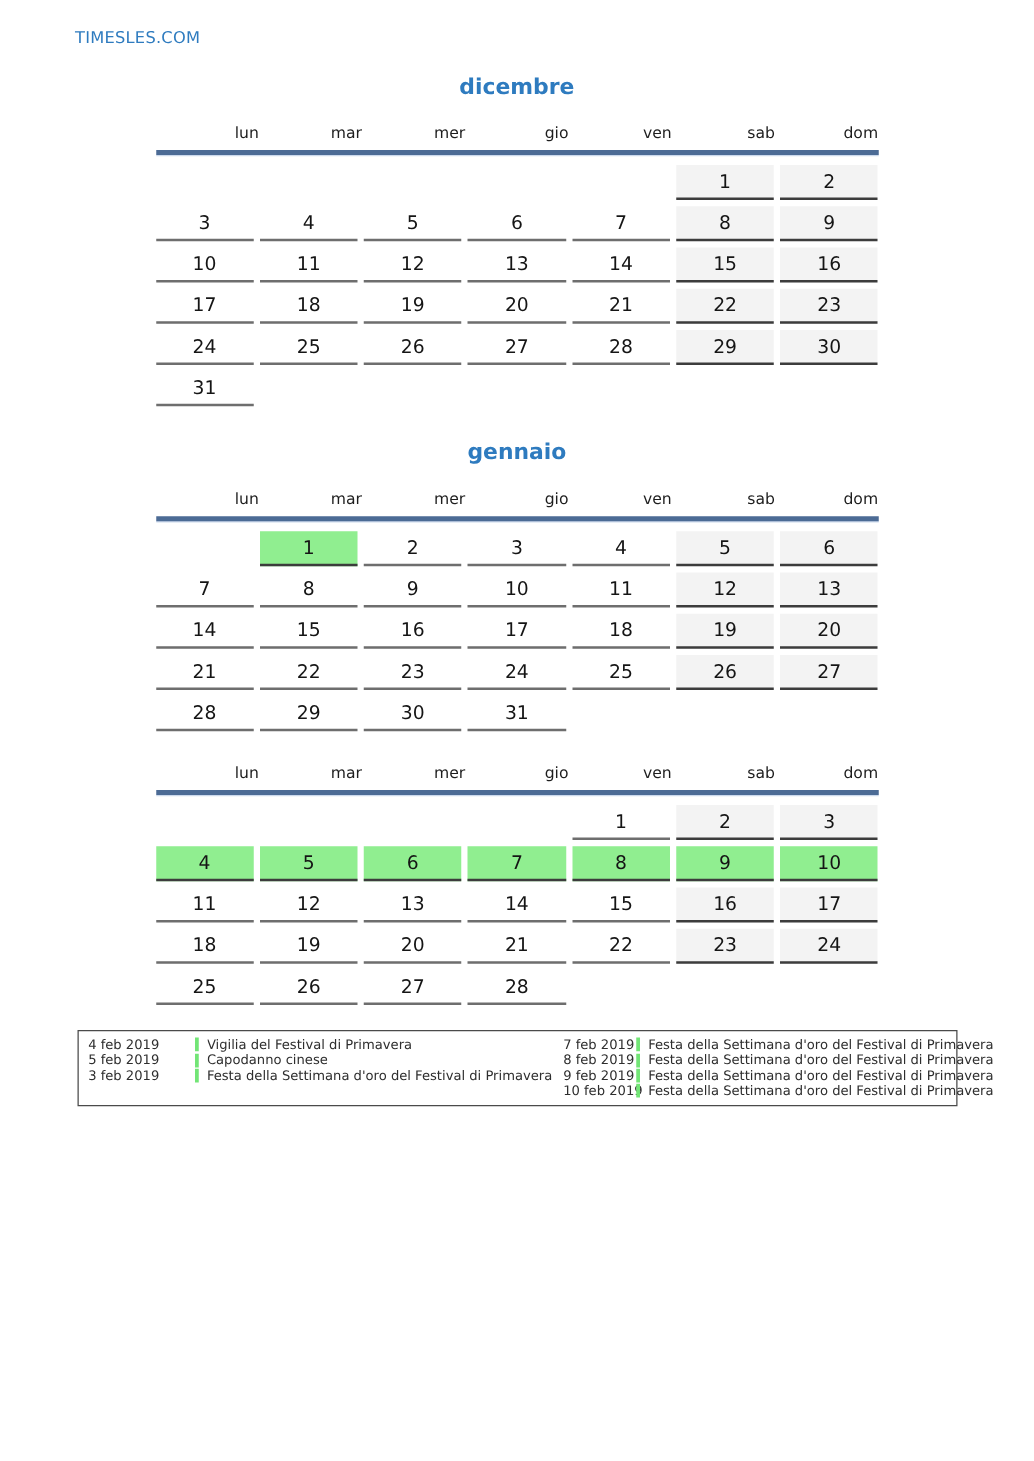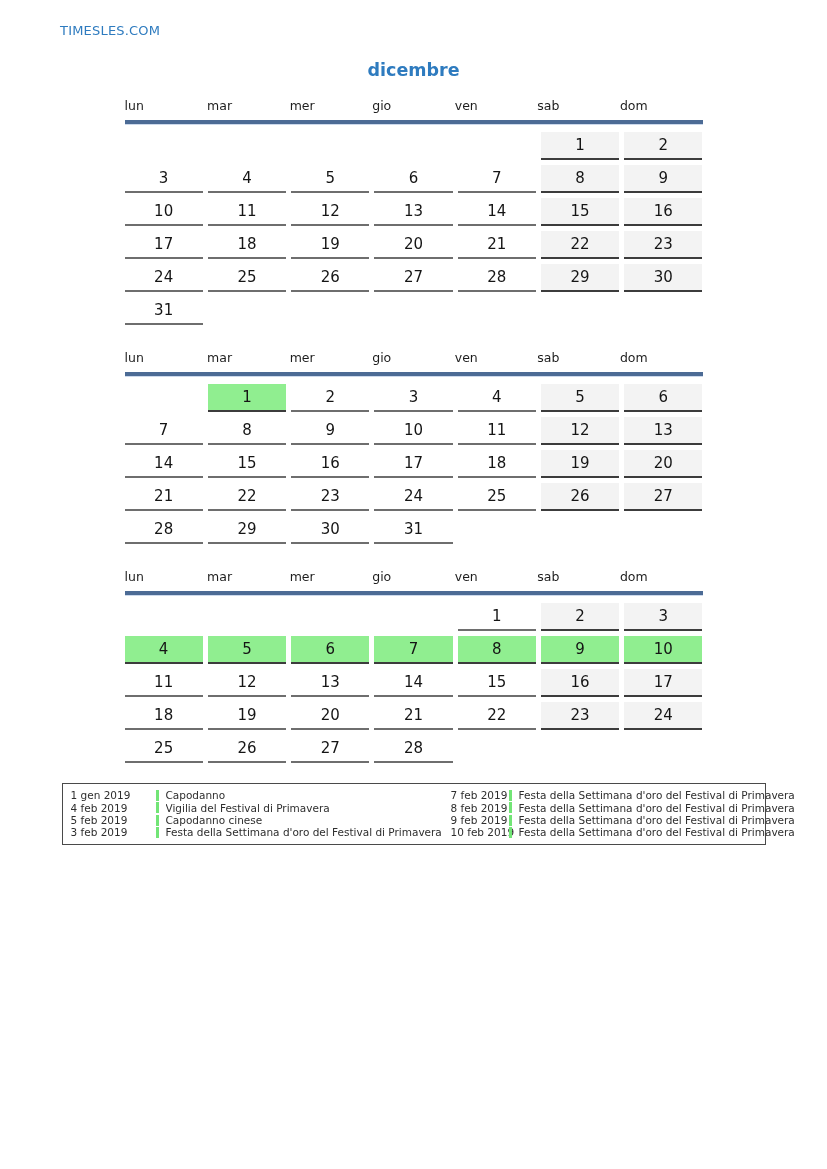--- a/index.html
+++ b/index.html
@@ -22,21 +22,21 @@
   .calendar-wrap{width:578px;margin:0 auto;}
   .month{margin-top:24px;}
   .month.first{margin-top:12px;}
   .month-title{text-align:center;font-size:17.5px;color:var(--accent-blue);line-height:26px;}
   .weekday-row{
     display:grid;grid-template-columns:repeat(7,1fr);
     margin:14px 0 8px;padding-bottom:5px;
     border-bottom:4px solid var(--line-blue);
     box-shadow:0 1px 0 var(--line-blue-light);
   }
-  .weekday{text-align:left;font-size:12.5px;color:#1d1d1d;line-height:18px;}
+  .weekday{text-align:right;font-size:12.5px;color:#1d1d1d;line-height:18px;}
   .weeks{display:grid;grid-template-columns:repeat(7,1fr);column-gap:5px;row-gap:5px;}
   .cell{
     height:28px;display:flex;align-items:center;justify-content:center;
     font-size:15px;color:#151515;border-bottom:2px solid #6e6e6e;
   }
   .cell.empty{border-bottom:none;background:none;}
   .cell.weekend{background:var(--weekend-gray);border-bottom-color:#3c3c3c;}
   .cell.holiday{background:var(--holiday-green);border-bottom-color:#3c3c3c;}
   .legend{
     width:704px;margin:20px auto 0;border:1px solid #4a4a4a;
@@ -108,20 +108,21 @@
         <div class="cell empty"></div>
         <div class="cell empty"></div>
         <div class="cell empty"></div>
         <div class="cell empty"></div>
         <div class="cell empty"></div>
         <div class="cell empty"></div>
       </div>
   </section>
 
   <section class="month">
+    <h2 class="month-title">gennaio</h2>
     <div class="weekday-row">
         <div class="weekday">lun</div>
         <div class="weekday">mar</div>
         <div class="weekday">mer</div>
         <div class="weekday">gio</div>
         <div class="weekday">ven</div>
         <div class="weekday">sab</div>
         <div class="weekday">dom</div>
       </div>
     <div class="weeks">
@@ -210,25 +211,20 @@
         <div class="cell empty"></div>
         <div class="cell empty"></div>
       </div>
   </section>
 
 </div>
 
 <div class="legend">
   <div class="legend-col col-left">
     <div class="legend-item">
-      <span class="legend-date">1 gen 2019</span>
-      <span class="legend-bar"></span>
-      <span class="legend-label">Capodanno</span>
-    </div>
-    <div class="legend-item">
       <span class="legend-date">4 feb 2019</span>
       <span class="legend-bar"></span>
       <span class="legend-label">Vigilia del Festival di Primavera</span>
     </div>
     <div class="legend-item">
       <span class="legend-date">5 feb 2019</span>
       <span class="legend-bar"></span>
       <span class="legend-label">Capodanno cinese</span>
     </div>
     <div class="legend-item">

